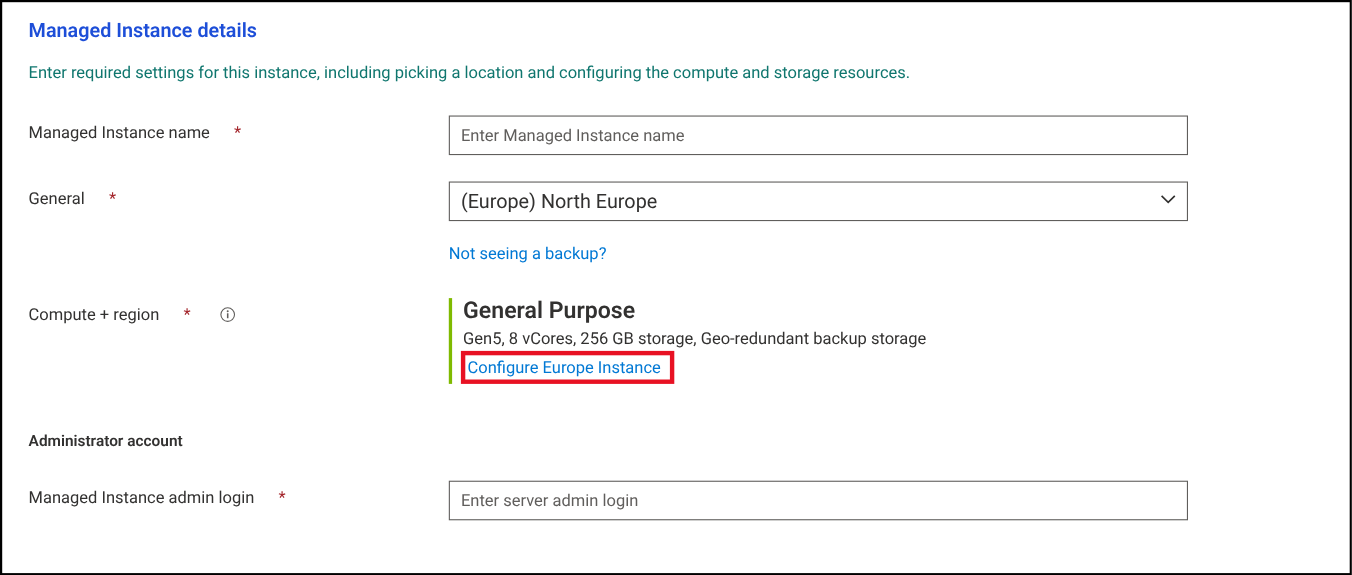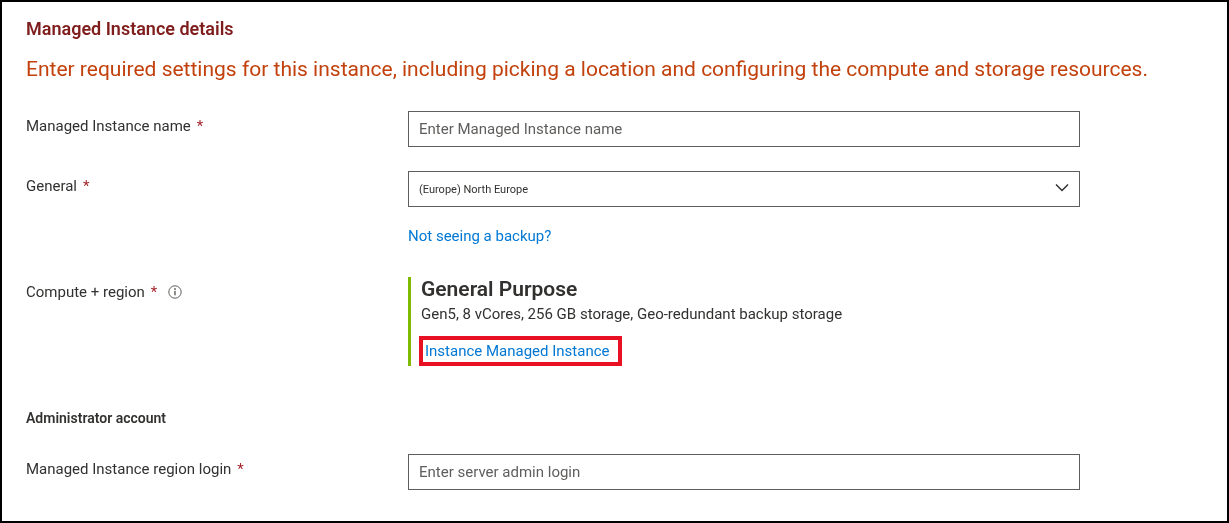--- a/index.html
+++ b/index.html
@@ -16,41 +16,41 @@
     .panel {
       border: 2px solid #000000;
       width: 1229px;
       height: 523px;
       padding: 16px 24px;
       position: relative;
     }
     .section-heading {
       font-size: 18px;
       font-weight: 600;
-      color: #7f1d1d;
+      color: #1d4ed8;
       margin-bottom: 18px;
     }
     .section-description {
-      font-size: 21px;
-      color: #c2410c;
+      font-size: 15px;
+      color: #0f766e;
       margin-bottom: 30px;
     }
     .form-row {
       display: flex;
       align-items: flex-start;
       margin-bottom: 24px;
     }
     .form-label {
       width: 382px;
       font-size: 15px;
       color: #323130;
       padding-top: 6px;
       display: flex;
       align-items: center;
-      gap: 4px;
+      gap: 20px;
     }
     .required-star {
       color: #a4262c;
       margin-left: 2px;
     }
     .info-icon {
       display: inline-flex;
       align-items: center;
       justify-content: center;
       width: 16px;
@@ -75,21 +75,21 @@
     }
     .select-wrapper {
       position: relative;
       width: 100%;
     }
     .select-input {
       width: 100%;
       height: 36px;
       border: 1px solid #605e5c;
       padding: 0 10px;
-      font-size: 11px;
+      font-size: 18px;
       color: #323130;
       background: #ffffff;
       appearance: none;
       -webkit-appearance: none;
       -moz-appearance: none;
       font-family: inherit;
     }
     .chevron {
       position: absolute;
       right: 10px;
@@ -114,21 +114,21 @@
     }
     .compute-title {
       font-weight: 600;
       font-size: 21px;
       color: #323130;
       margin-bottom: 4px;
     }
     .compute-specs {
       font-size: 15px;
       color: #323130;
-      margin-bottom: 11px;
+      margin-bottom: 0;
     }
     .configure-link-wrap {
       display: inline-block;
       border: 4px solid #e81123;
       padding: 2px 8px 2px 2px;
       margin-left: -2px;
       margin-top: 2px;
     }
     .admin-heading {
       font-size: 14px;
@@ -189,31 +189,31 @@
             <circle cx="7" cy="4" r="0.9" fill="#605e5c"></circle>
             <rect x="6.3" y="5.8" width="1.4" height="4.5" fill="#605e5c"></rect>
           </svg>
       </span>
     </div>
     <div class="form-control-area">
       <div class="compute-block">
         <div class="compute-title">General Purpose</div>
         <div class="compute-specs">Gen5, 8 vCores, 256 GB storage, Geo-redundant backup storage</div>
         <div class="configure-link-wrap">
-          <a class="link">Instance Managed Instance</a>
+          <a class="link">Configure Europe Instance</a>
         </div>
       </div>
     </div>
   </div>
 
   <h2 class="admin-heading">Administrator account</h2>
 
   <div class="form-row" style="margin-bottom:0;">
     <div class="form-label">
-      <span>Managed Instance region login</span>
+      <span>Managed Instance admin login</span>
       <span class="required-star">*</span>
     </div>
     <div class="form-control-area">
       <input type="text" class="text-input" placeholder="Enter server admin login" style="">
     </div>
   </div>
 
 </div>
 
 </body></html>

